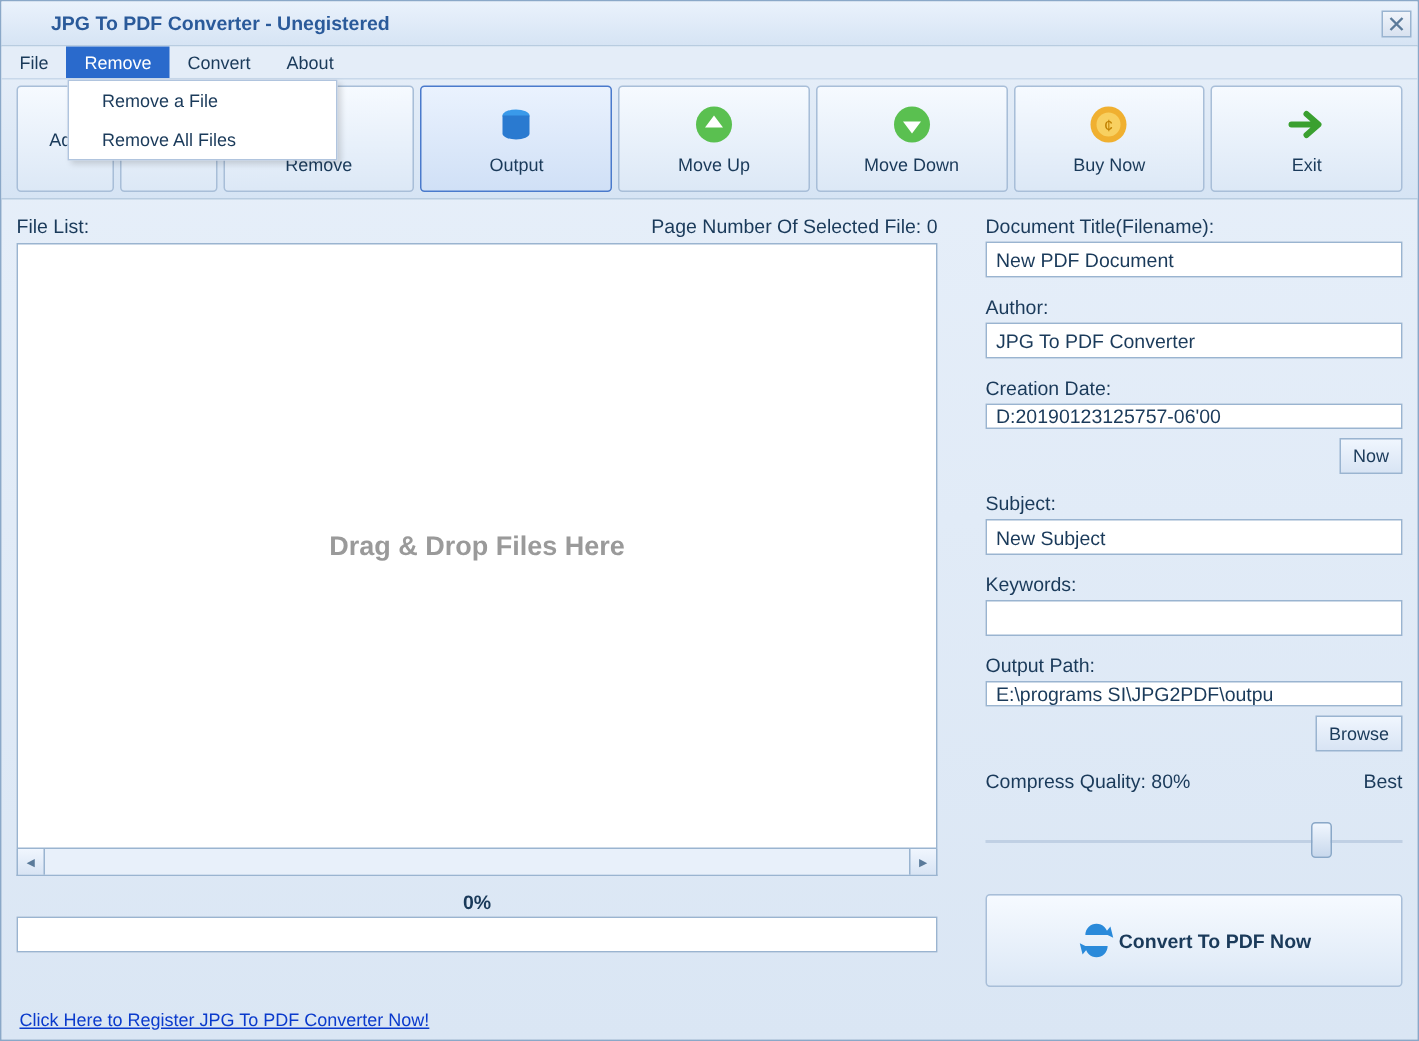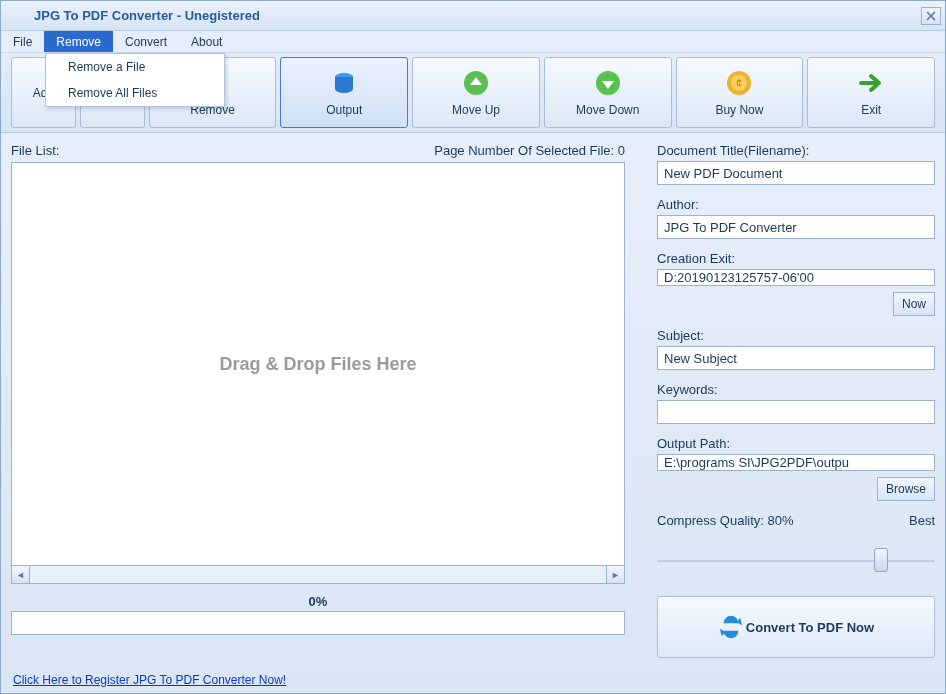--- a/index.html
+++ b/index.html
@@ -354,21 +354,21 @@
     <div class="right-col">
       <div class="form-row">
         <label class="form-label">Document Title(Filename):</label>
         <input class="form-input" value="New PDF Document" style="">
       </div>
       <div class="form-row">
         <label class="form-label">Author:</label>
         <input class="form-input" value="JPG To PDF Converter" style="">
       </div>
       <div class="form-row">
-        <label class="form-label">Creation Exit:</label>
+        <label class="form-label">Creation Date:</label>
         <div class="row-inline">
           <input class="form-input" value="D:20190123125757-06'00" style="">
           <button class="small-btn">Now</button>
         </div>
       </div>
       <div class="form-row">
         <label class="form-label">Subject:</label>
         <input class="form-input" value="New Subject" style="">
       </div>
       <div class="form-row">

